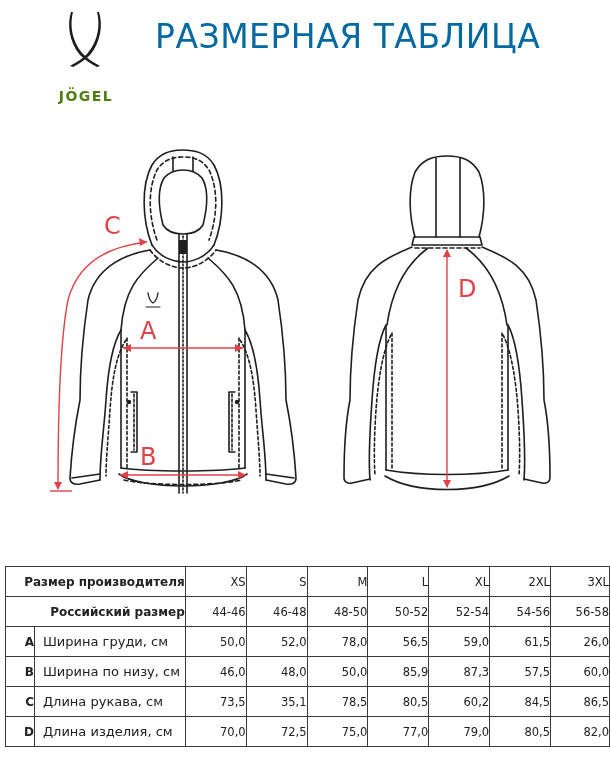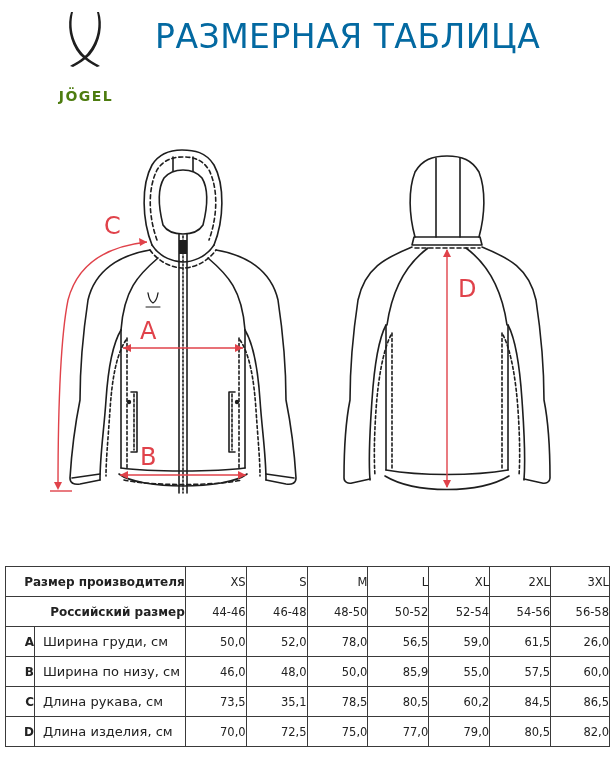--- a/index.html
+++ b/index.html
@@ -183,21 +183,21 @@
       <td class="val">61,5</td>
       <td class="val">26,0</td>
     </tr>
     <tr>
       <td class="letter">B</td>
       <td class="label">Ширина по низу, см</td>
       <td class="val">46,0</td>
       <td class="val">48,0</td>
       <td class="val">50,0</td>
       <td class="val">85,9</td>
-      <td class="val">55,0</td>
+      <td class="val">87,3</td>
       <td class="val">57,5</td>
       <td class="val">60,0</td>
     </tr>
     <tr>
       <td class="letter">C</td>
       <td class="label">Длина рукава, см</td>
       <td class="val">73,5</td>
       <td class="val">35,1</td>
       <td class="val">78,5</td>
       <td class="val">80,5</td>

